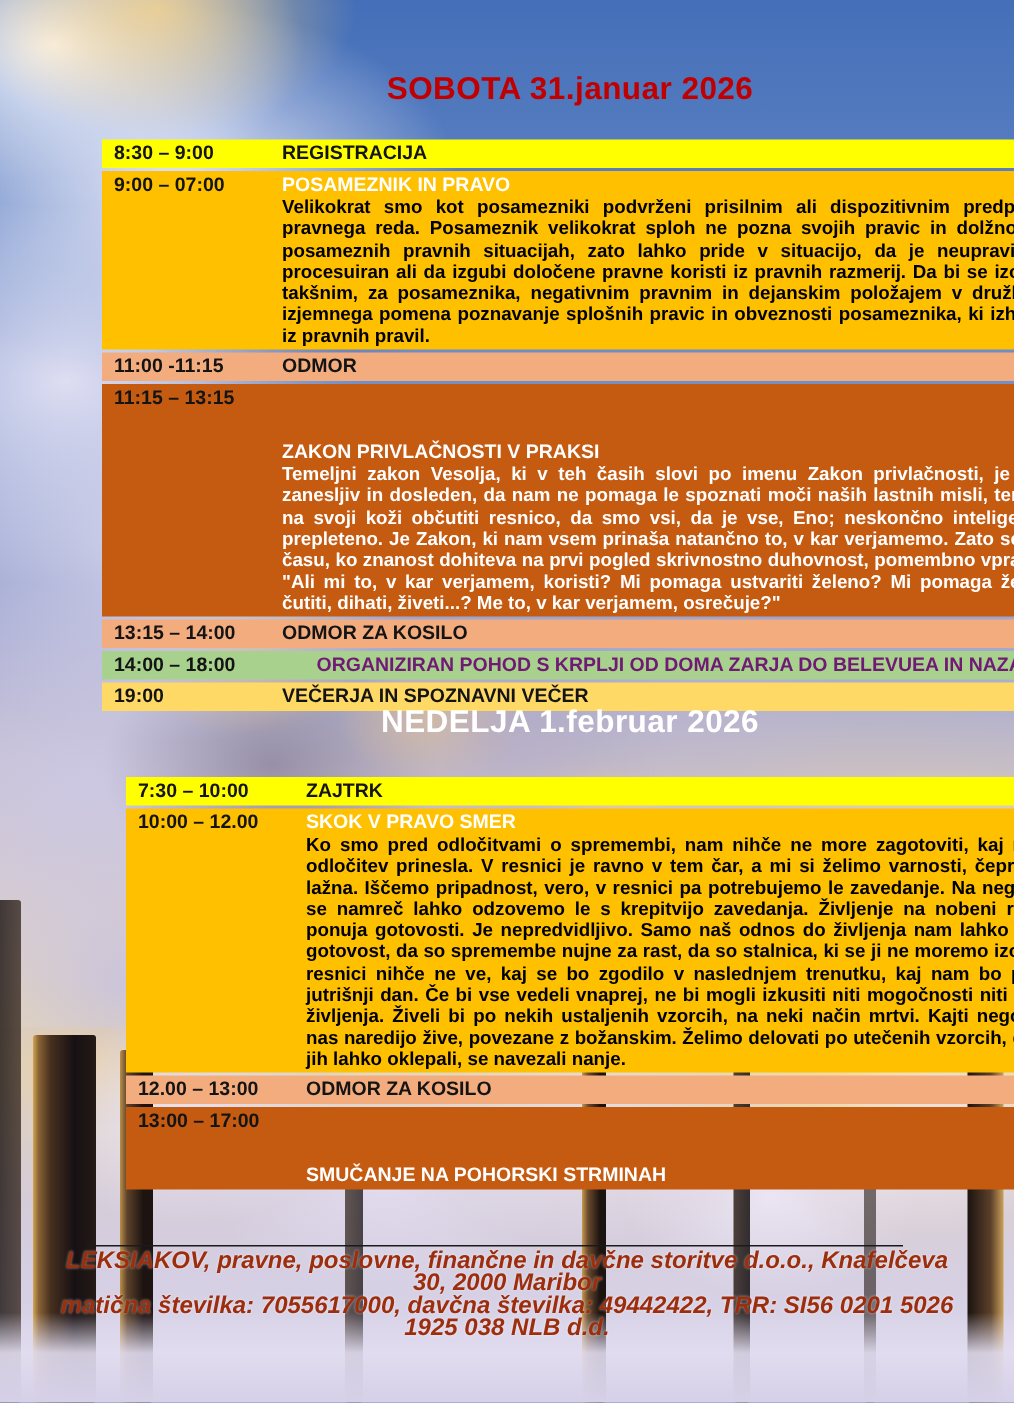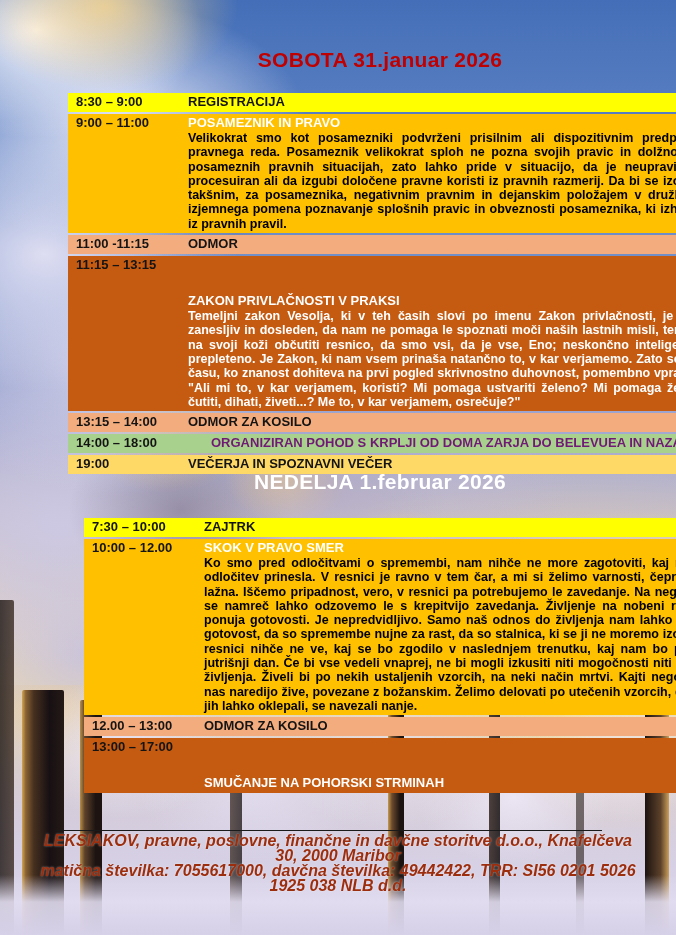--- a/index.html
+++ b/index.html
@@ -106,21 +106,21 @@
 <div class="day-title title-1">SOBOTA 31.januar 2026</div>
 
 <div class="sched sched-1">
   <div class="row r-yellow">
     <div class="time">8:30 – 9:00</div>
     <div class="desc">
         <div class="label">REGISTRACIJA</div>
       </div>
   </div>
   <div class="row r-orange">
-    <div class="time">9:00 – 11:00</div>
+    <div class="time">9:00 – 07:00</div>
     <div class="desc">
       <div class="label">POSAMEZNIK IN PRAVO</div>
       <div class="body">Velikokrat smo kot posamezniki podvrženi prisilnim ali dispozitivnim predpisom pravnega reda. Posameznik velikokrat sploh ne pozna svojih pravic in dolžnosti v posameznih pravnih situacijah, zato lahko pride v situacijo, da je neupravičeno procesuiran ali da izgubi določene pravne koristi iz pravnih razmerij. Da bi se izognili takšnim, za posameznika, negativnim pravnim in dejanskim položajem v družbi, je izjemnega pomena poznavanje splošnih pravic in obveznosti posameznika, ki izhajajo iz pravnih pravil.</div>
     </div>
   </div>
   <div class="row r-salmon">
     <div class="time">11:00 -11:15</div>
     <div class="desc">
         <div class="label">ODMOR</div>
       </div>

